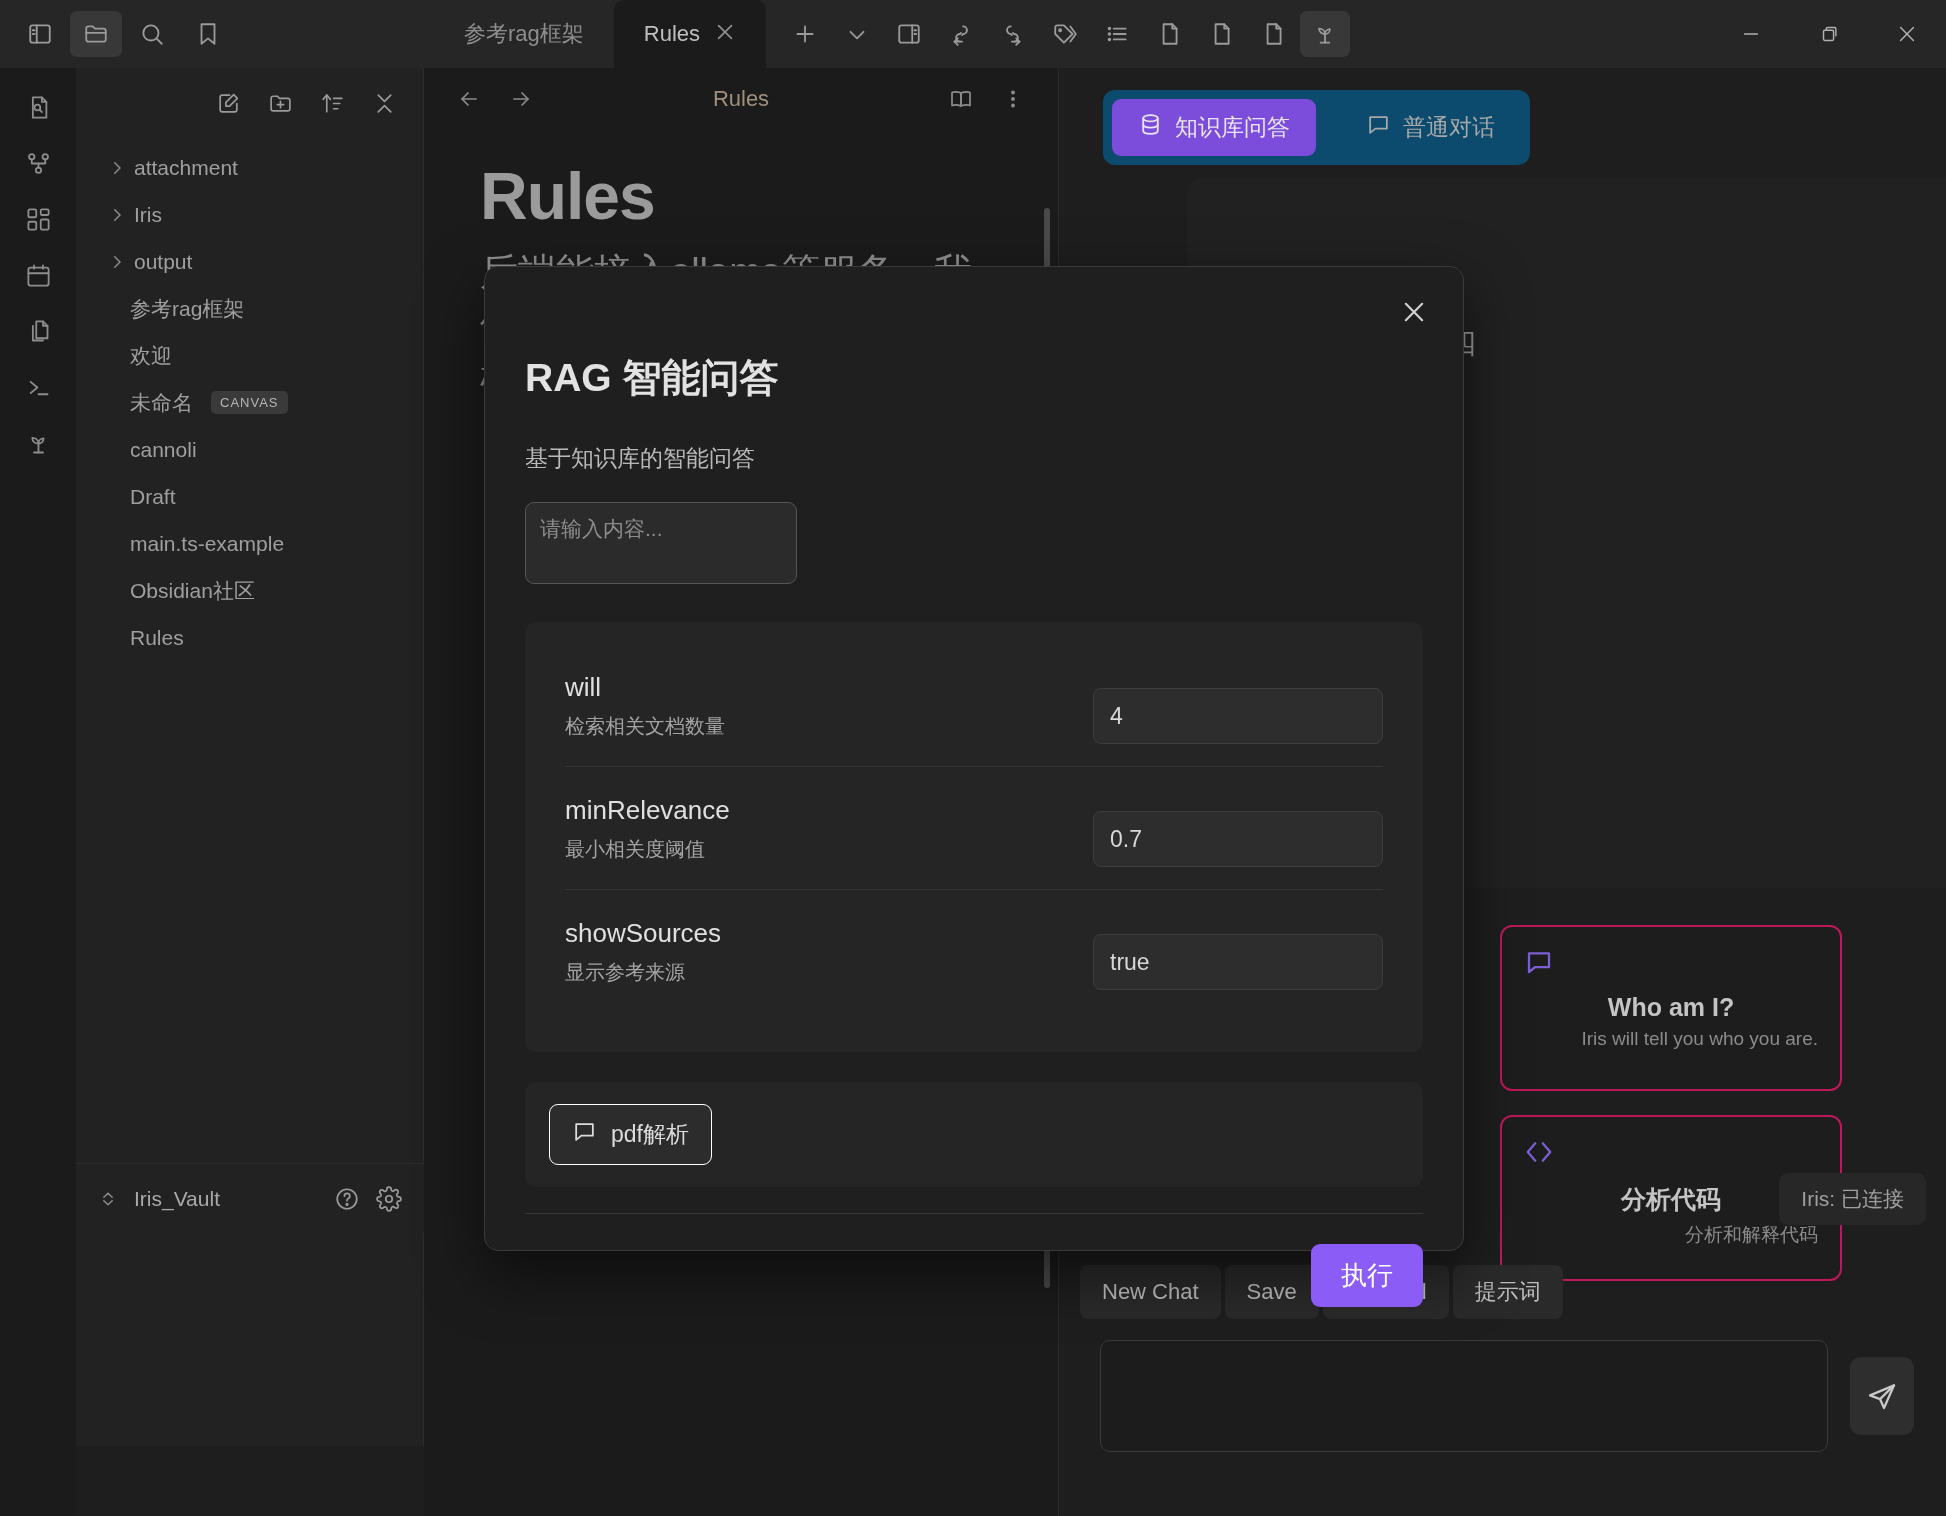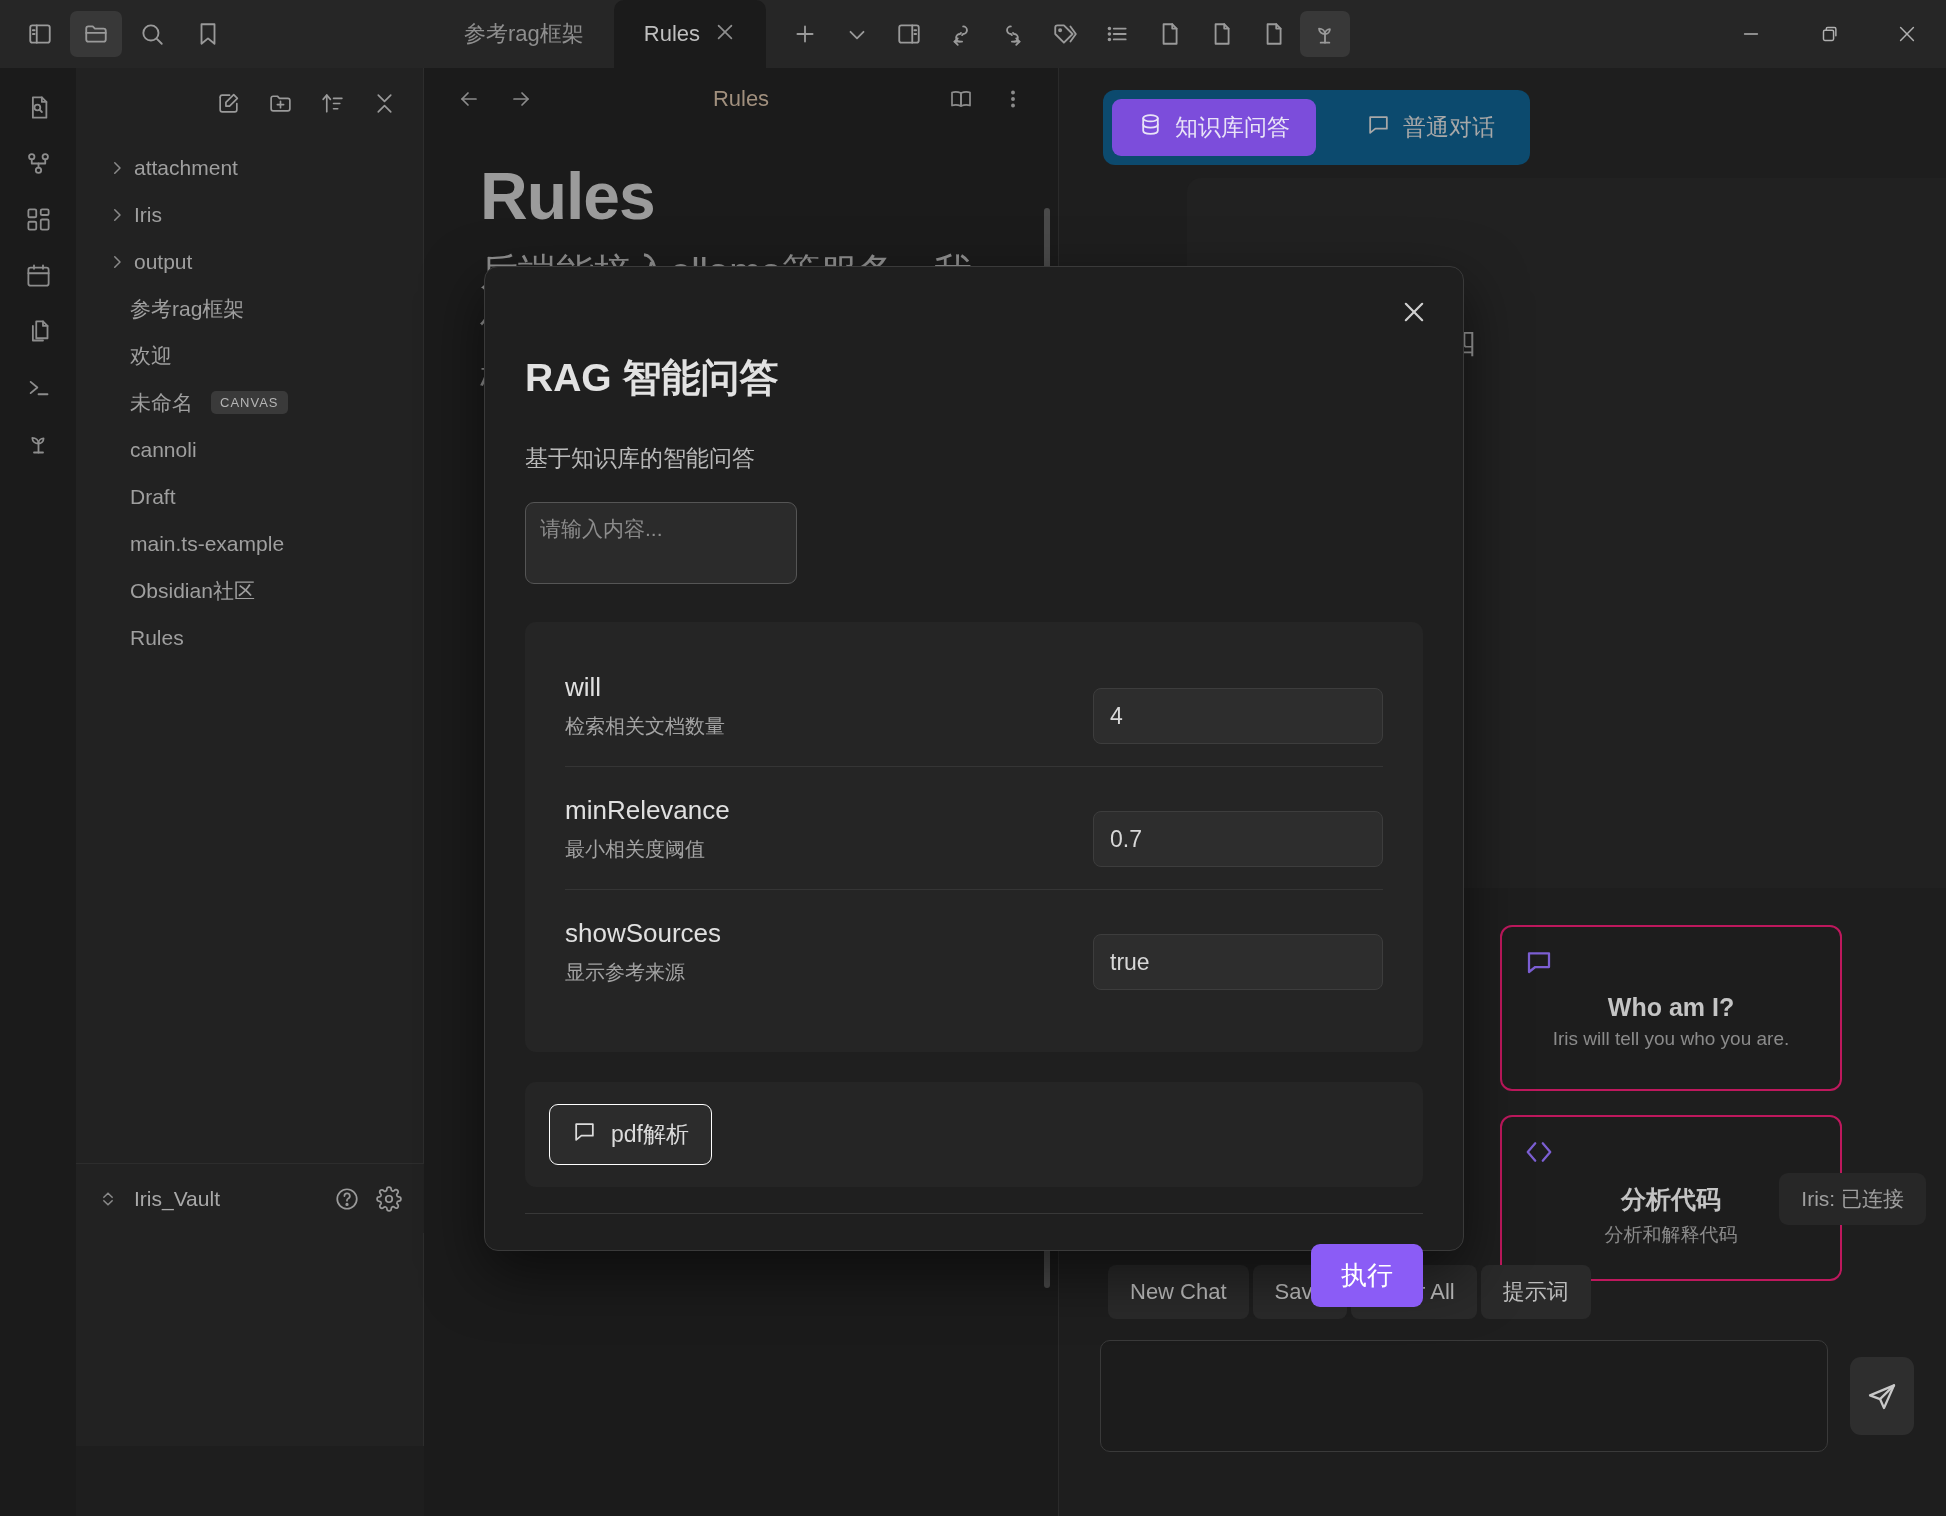--- a/index.html
+++ b/index.html
@@ -132,25 +132,25 @@
   .chat-msg-text { position:absolute; left: 1420px; top: 325px; font-size: 28px; color:#9a9a9a;}
 
   .sugg {
     position: absolute; width: 342px; height: 166px;
     background: #1d1d1d; border: 2px solid #be185d; border-radius: 12px;
     padding: 20px 22px; cursor: pointer;
   }
   .sugg .s-icon { color: #7c5fd3; }
   .sugg .s-icon svg { width: 30px; height: 30px; stroke: currentColor; fill:none; stroke-width:1.8; stroke-linecap:round; stroke-linejoin:round;}
   .sugg .s-title { text-align: center; font-size: 25px; font-weight: bold; color: #c4c4c4; margin-top: 12px;}
-  .sugg .s-sub { text-align: center; font-size: 19px; color: #8a8a8a; margin-top: 6px;}
+  .sugg .s-sub { text-align: right; font-size: 19px; color: #8a8a8a; margin-top: 6px;}
   .sugg.one { left: 1500px; top: 925px; }
   .sugg.two { left: 1500px; top: 1115px; }
 
-  .chat-actions { position: absolute; left: 1108px; top: 1265px; display: flex; gap: 4px;}
+  .chat-actions { position: absolute; left: 1080px; top: 1265px; display: flex; gap: 4px;}
   .act-btn {
     background: #2a2a2a; border: none; border-radius: 8px;
     padding: 12px 22px; font-size: 22px; color: #bdbdbd; cursor: pointer;
     font-family: inherit;
   }
 
   .chat-input-wrap { position: absolute; left: 1100px; top: 1340px; display:flex; align-items:center; gap: 22px;}
   .chat-input {
     width: 728px; height: 112px; background: #1c1c1c;
     border: 1px solid #3a3a3a; border-radius: 10px; resize: none;

